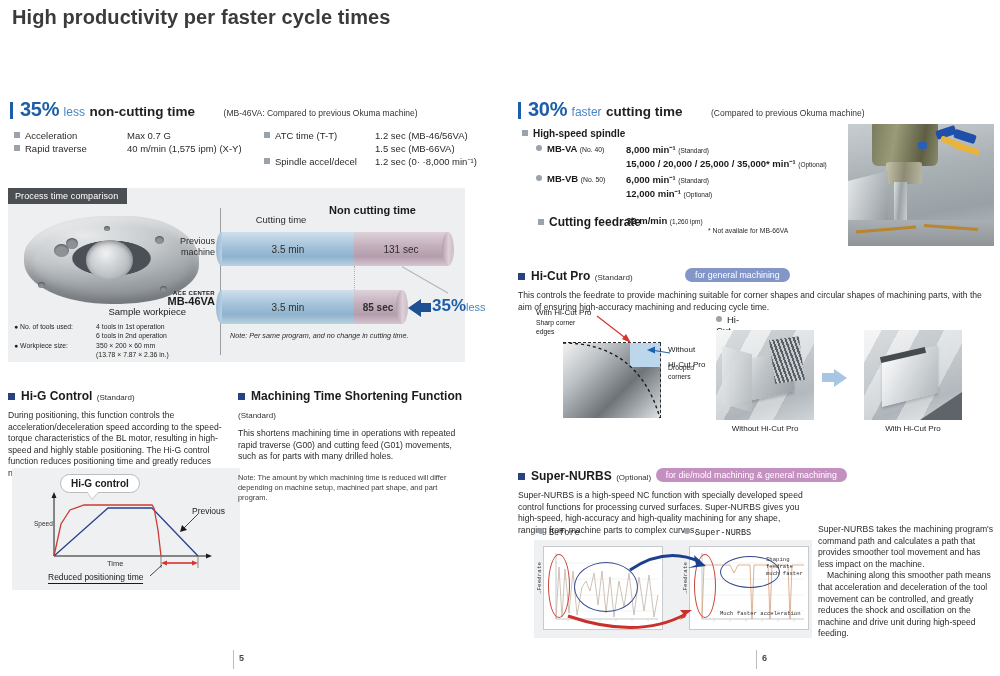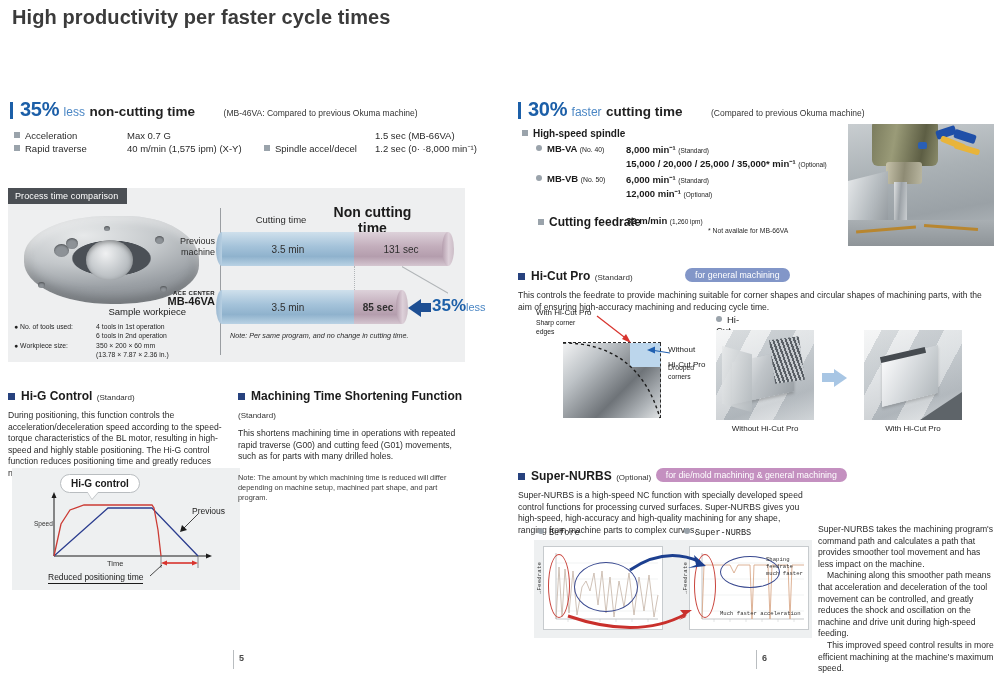--- a/index.html
+++ b/index.html
@@ -150,20 +150,23 @@
     <div class="spec-row">
       <span class="sq"></span><span class="spec-lbl" style="width:102px">Acceleration</span><span class="spec-val">Max 0.7 G</span>
     </div>
     <div class="spec-row">
       <span class="sq"></span><span class="spec-lbl" style="width:102px">Rapid traverse</span><span class="spec-val">40 m/min (1,575 ipm) (X-Y)</span>
     </div>
   </div>
 
   <div style="position:absolute;left:264px;top:129px;width:240px;">
     <div class="spec-row">
+      <span class="sq"></span><span class="spec-lbl" style="width:100px">ATC time (T-T)</span><span class="spec-val">1.2 sec (MB-46/56VA)</span>
+    </div>
+    <div class="spec-row">
       <span style="display:inline-block;width:11px"></span><span class="spec-lbl" style="width:100px"></span><span class="spec-val">1.5 sec (MB-66VA)</span>
     </div>
     <div class="spec-row">
       <span class="sq"></span><span class="spec-lbl" style="width:100px">Spindle accel/decel</span><span class="spec-val">1.2 sec (0· ·8,000 min⁻¹)</span>
     </div>
   </div>
 
   <div class="panel" style="left:8px;top:188px;width:457px;height:174px;">
     <div class="panel-tab">Process time comparison</div>
 
@@ -195,21 +198,21 @@
           <span style="display:block">350 × 200 × 60 mm</span>
           <span style="display:block">(13.78 × 7.87 × 2.36 in.)</span>
         </span>
       </div>
     </div>
 
     <div>
       <div class="axis-v" style="left:212px;top:20px;height:147px;"></div>
 
       <div style="position:absolute;left:228px;top:26px;width:90px;text-align:center;font-size:9.5px;color:#2b2b2b;">Cutting time</div>
-      <div style="position:absolute;left:312px;top:16px;width:105px;text-align:center;font-size:14px;font-weight:bold;color:#1b1b1b;">Non cutting time</div>
+      <div style="position:absolute;left:312px;top:16px;width:105px;text-align:center;font-size:11px;font-weight:bold;color:#1b1b1b;">Non cutting time</div>
 
       <div class="tick-label" style="left:150px;top:48px;width:57px;">
         <span>Previous</span><br>
         <span>machine</span>
       </div>
       <div class="bar" style="left:214px;top:44px;width:226px;">
         <div class="bar-capL"></div>
         <div class="bar-seg seg-cut" style="left:0;width:132px;">3.5 min</div>
         <div class="bar-seg seg-non" style="left:132px;width:94px;">131 sec</div>
         <div class="bar-cap"></div>
@@ -423,21 +426,20 @@
       <span class="sq-blue"></span><span class="feat-title">Super-NURBS</span>
       <span class="feat-note">(Optional)</span>
       <span class="badge badge-purple">for die/mold machining &amp; general machining</span>
     </div>
     <div class="body-txt" style="margin-top:6px;width:288px;">Super-NURBS is a high-speed NC function with specially developed speed control functions for processing curved surfaces. Super-NURBS gives you high-speed, high-accuracy and high-quality machining for any shape, ranging from machine parts to complex curves.</div>
   </div>
 
   <div style="position:absolute;left:818px;top:524px;width:180px;">
     <div class="body-txt">Super-NURBS takes the machining program's command path and calculates a path that provides smoother tool movement and has less impact on the machine.</div>
     <div class="body-txt" style="text-indent:9px;">Machining along this smoother path means that acceleration and deceleration of the tool movement can be controlled, and greatly reduces the shock and oscillation on the machine and drive unit during high-speed feeding.</div>
-    <div class="body-txt" style="text-indent:9px;">This improved speed control results in more efficient machining at the machine's maximum speed.</div>
 
   </div>
 
   <div class="nurbs-panel" style="left:534px;top:540px;width:278px;height:98px;">
 
     <div style="position:absolute;left:4px;top:-12px;font-size:8.5px;color:#1b1b1b;">
       <span class="dot"></span><span>Before</span>
     </div>
     <div class="chart-box" style="left:9px;top:6px;width:118px;height:82px;">
       <svg width="118" height="82" viewBox="0 0 118 82">

